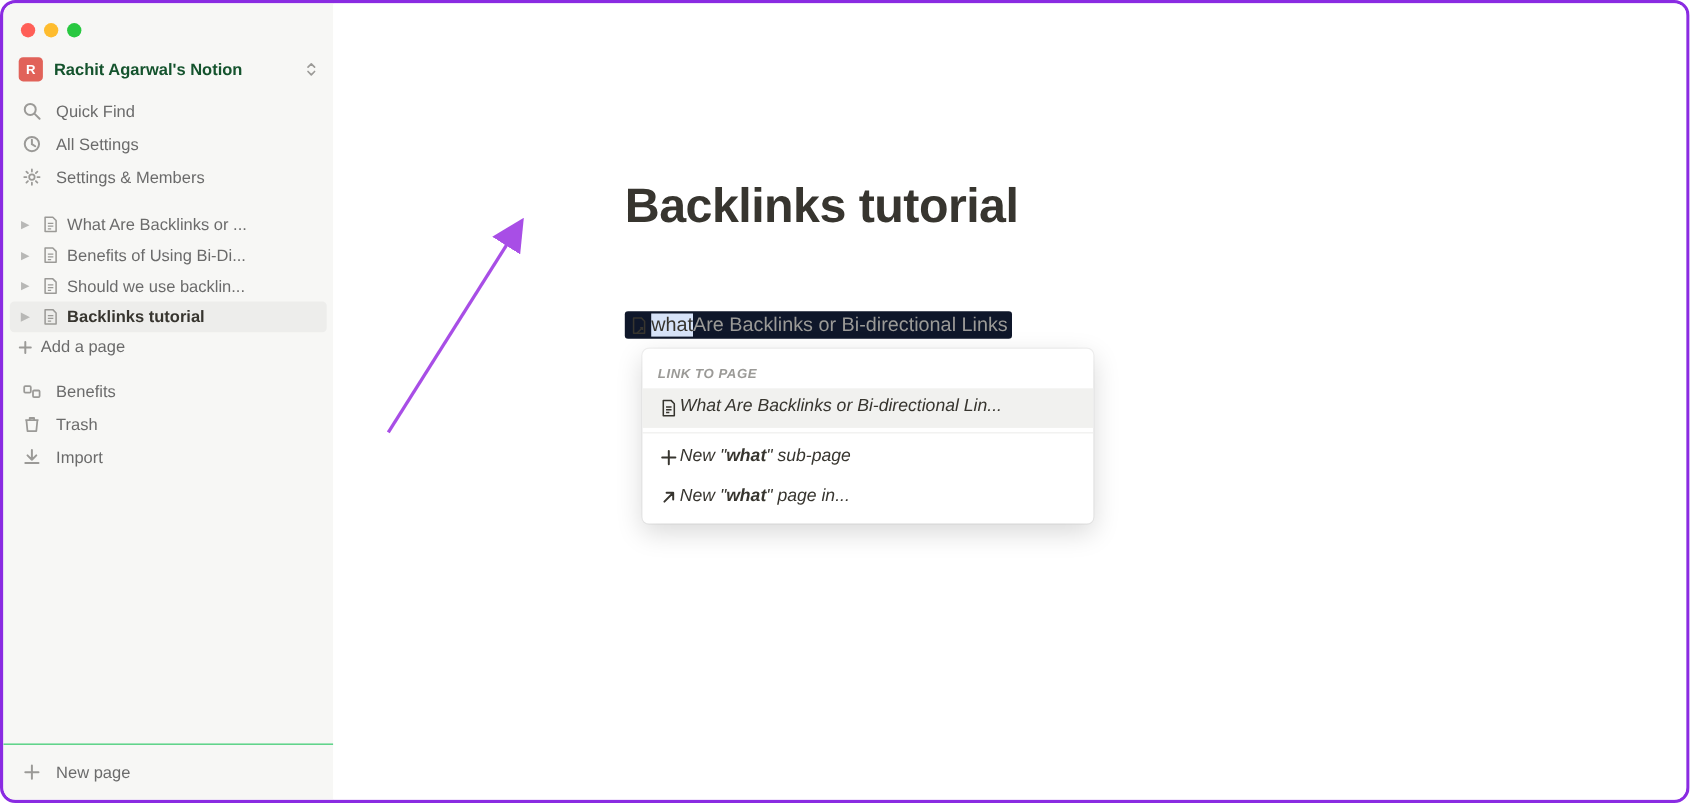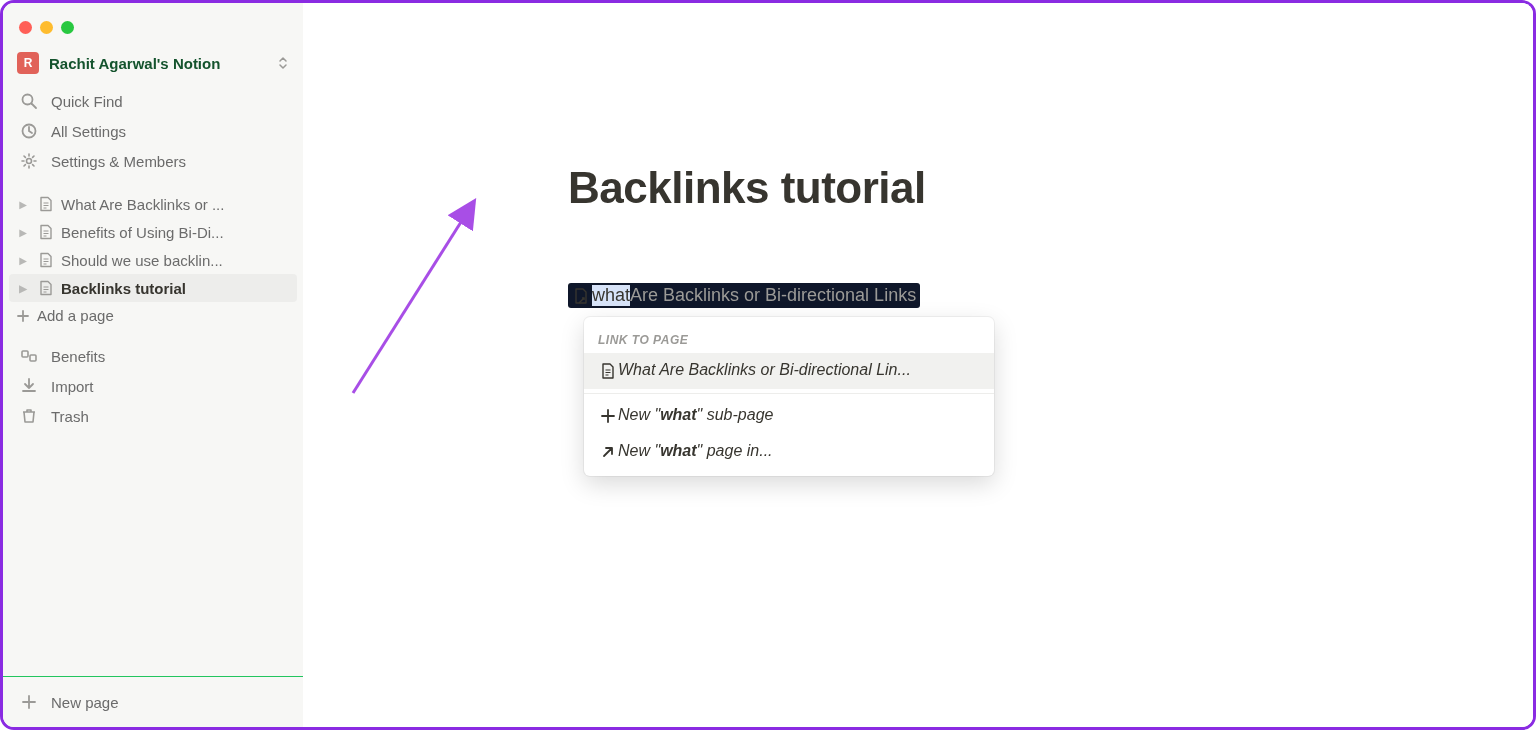--- a/index.html
+++ b/index.html
@@ -150,32 +150,32 @@
           <svg width="18" height="18" viewBox="0 0 18 18">
               <rect x="2" y="4" width="6" height="6" rx="1" stroke="#9b9a97" stroke-width="1.6" fill="none"></rect>
               <rect x="10" y="8" width="6" height="6" rx="1" stroke="#9b9a97" stroke-width="1.6" fill="none"></rect>
             </svg>
         </span>
         <span>Benefits</span>
       </div>
       <div class="navitem">
         <span class="navicon">
           <svg width="18" height="18" viewBox="0 0 18 18">
+              <path d="M4 5h10l-1 10H5zM3 5h12M7 5V3h4v2" stroke="#9b9a97" stroke-width="1.6" fill="none" stroke-linejoin="round"></path>
+            </svg>
+        </span>
+        <span>Trash</span>
+      </div>
+      <div class="navitem">
+        <span class="navicon">
+          <svg width="18" height="18" viewBox="0 0 18 18">
               <path d="M9 2v9M5 7l4 4 4-4M3 14h12" stroke="#9b9a97" stroke-width="1.8" fill="none" stroke-linecap="round" stroke-linejoin="round"></path>
             </svg>
         </span>
         <span>Import</span>
-      </div>
-      <div class="navitem">
-        <span class="navicon">
-          <svg width="18" height="18" viewBox="0 0 18 18">
-              <path d="M4 5h10l-1 10H5zM3 5h12M7 5V3h4v2" stroke="#9b9a97" stroke-width="1.6" fill="none" stroke-linejoin="round"></path>
-            </svg>
-        </span>
-        <span>Trash</span>
       </div>
     </div>
 
     <div class="sidebar-footer">
       <div class="navitem">
         <span class="navicon">
           <svg width="16" height="16" viewBox="0 0 16 16">
               <path d="M8 2v12M2 8h12" stroke="#9b9a97" stroke-width="1.8" stroke-linecap="round"></path>
             </svg>
         </span>

